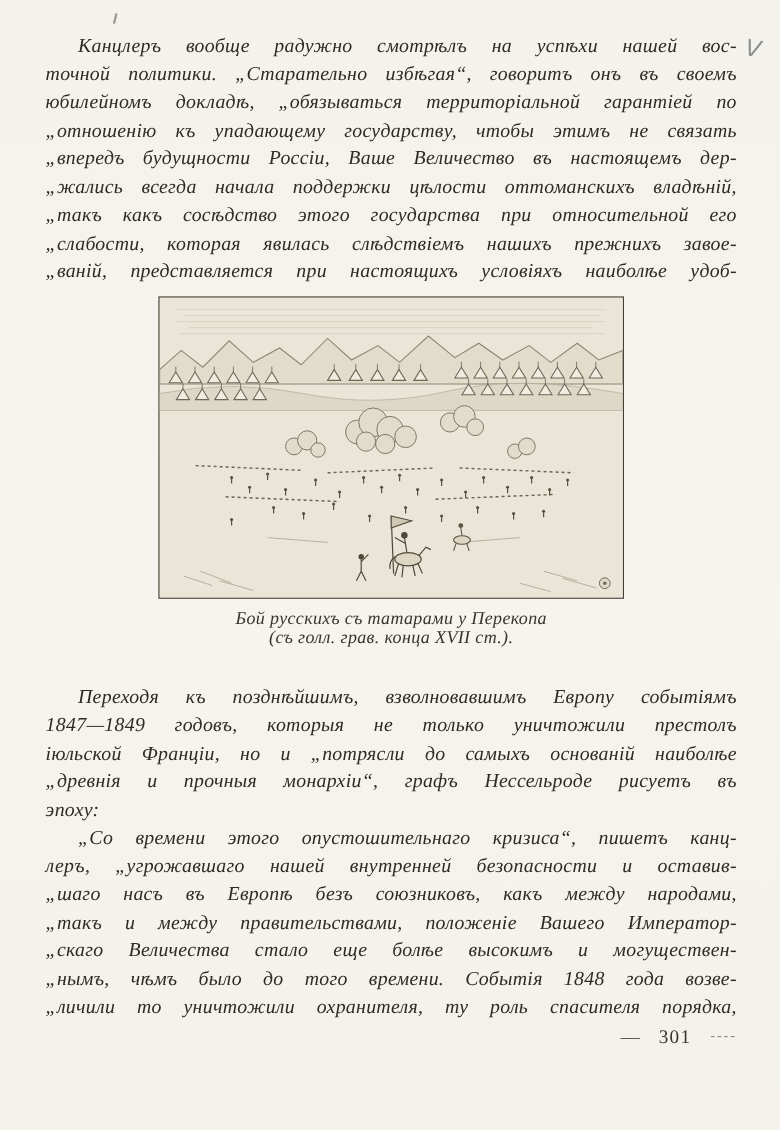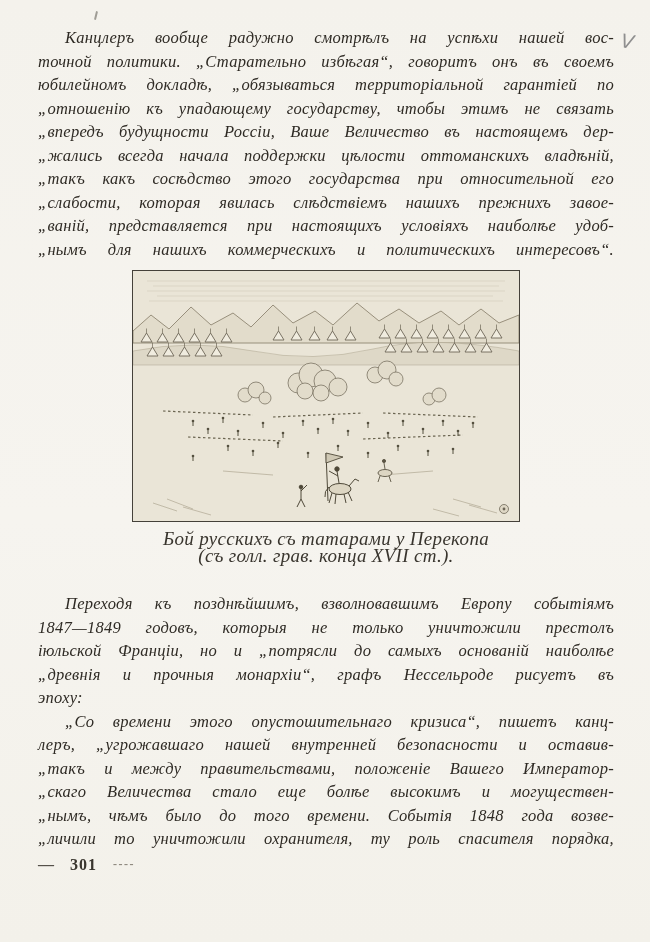--- a/index.html
+++ b/index.html
@@ -31,32 +31,31 @@
     width:386px;height:250px;
     border:1px solid #45413a;
     background:#eae5d7;
     box-sizing:content-box;
   }
   .engraving svg{display:block;}
   .figcap{
     margin-top:9px;
     text-align:center;
     font-style:italic;
-    font-size:19px;
+    font-size:15px;
     line-height:16.5px;
     color:#39352e;
     letter-spacing:0.3px;
   }
   .p2{margin-top:28px;}
   .footer{
     margin-top:5px;
-    text-align:left;
+    text-align:right;
     font-size:16px;
     color:#39352e;
-    font-weight:bold;
   }
   .footer .num{margin:0 16px;letter-spacing:1px;}
   .footer .dash-left{color:#55514a;}
   .footer .dash-right{color:#8b867c;font-size:12px;letter-spacing:1.5px;vertical-align:2px;}
   .mark-v{
     position:absolute;top:30px;right:16px;
     font-family:"DejaVu Sans",sans-serif;
     font-size:19px;color:#8f8f8f;
     transform:rotate(9deg);
     font-style:italic;
@@ -78,21 +77,20 @@
   <div class="para p1">
     <div class="line indent">Канцлеръ вообще радужно смотрѣлъ на успѣхи нашей вос-</div>
     <div class="line">точной политики. „Старательно избѣгая“, говоритъ онъ въ своемъ</div>
     <div class="line">юбилейномъ докладѣ, „обязываться территоріальной гарантіей по</div>
     <div class="line">„отношенію къ упадающему государству, чтобы этимъ не связать</div>
     <div class="line">„впередъ будущности Россіи, Ваше Величество въ настоящемъ дер-</div>
     <div class="line">„жались всегда начала поддержки цѣлости оттоманскихъ владѣній,</div>
     <div class="line">„такъ какъ сосѣдство этого государства при относительной его</div>
     <div class="line">„слабости, которая явилась слѣдствіемъ нашихъ прежнихъ завое-</div>
     <div class="line">„ваній, представляется при настоящихъ условіяхъ наиболѣе удоб-</div>
-    <div class="line">„нымъ для нашихъ коммерческихъ и политическихъ интересовъ“.</div>
   </div>
 
   <figure class="fig" style="margin-top:9px">
     <div class="engraving">
       <svg width="386" height="250" viewBox="0 0 386 250" xmlns="http://www.w3.org/2000/svg">
         <defs>
           <g id="tent">
             <path d="M0,9 L5.5,0 L11,9 Z" fill="#f0ecdf" stroke="#6e6758" stroke-width="0.9"></path>
             <line x1="5.5" y1="0" x2="5.5" y2="-4.5" stroke="#6e6758" stroke-width="0.7"></line>
           </g>
@@ -266,20 +264,21 @@
     <div class="line indent">Переходя къ позднѣйшимъ, взволновавшимъ Европу событіямъ</div>
     <div class="line">1847—1849 годовъ, которыя не только уничтожили престолъ</div>
     <div class="line">іюльской Франціи, но и „потрясли до самыхъ основаній наиболѣе</div>
     <div class="line">„древнія и прочныя монархіи“, графъ Нессельроде рисуетъ въ</div>
     <div class="line lastline">эпоху:</div>
   </div>
 
   <div class="para p3">
     <div class="line indent">„Со времени этого опустошительнаго кризиса“, пишетъ канц-</div>
     <div class="line">леръ, „угрожавшаго нашей внутренней безопасности и оставив-</div>
+    <div class="line">„шаго насъ въ Европѣ безъ союзниковъ, какъ между народами,</div>
     <div class="line">„такъ и между правительствами, положеніе Вашего Император-</div>
     <div class="line">„скаго Величества стало еще болѣе высокимъ и могуществен-</div>
     <div class="line">„нымъ, чѣмъ было до того времени. Событія 1848 года возве-</div>
     <div class="line">„личили то уничтожили охранителя, ту роль спасителя порядка,</div>
   </div>
 
   <div class="footer">
     <span class="dash-left">—</span><span class="num">301</span><span class="dash-right">----</span>
   </div>
 

